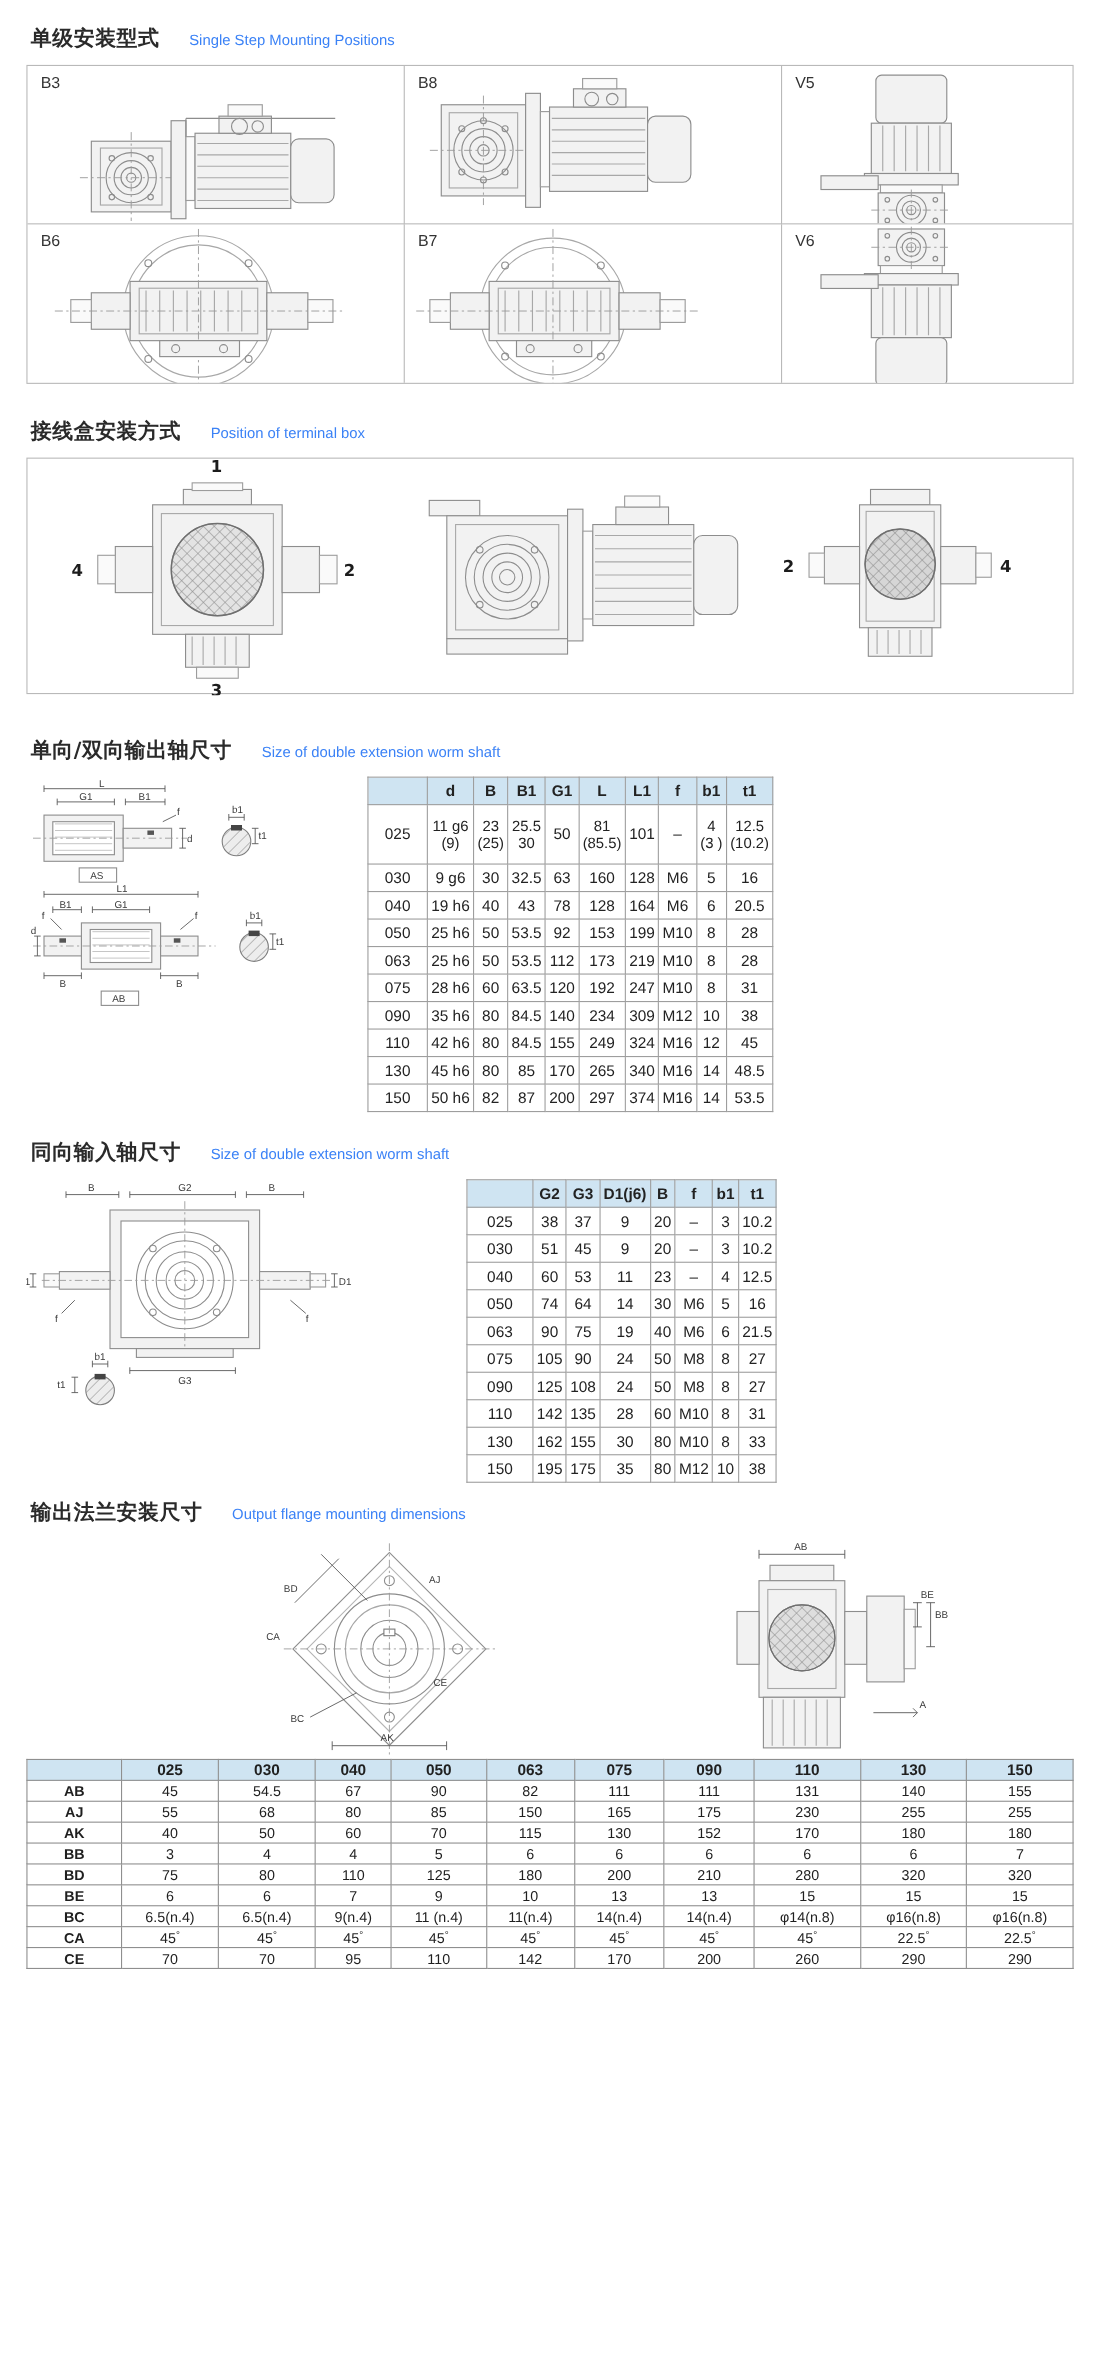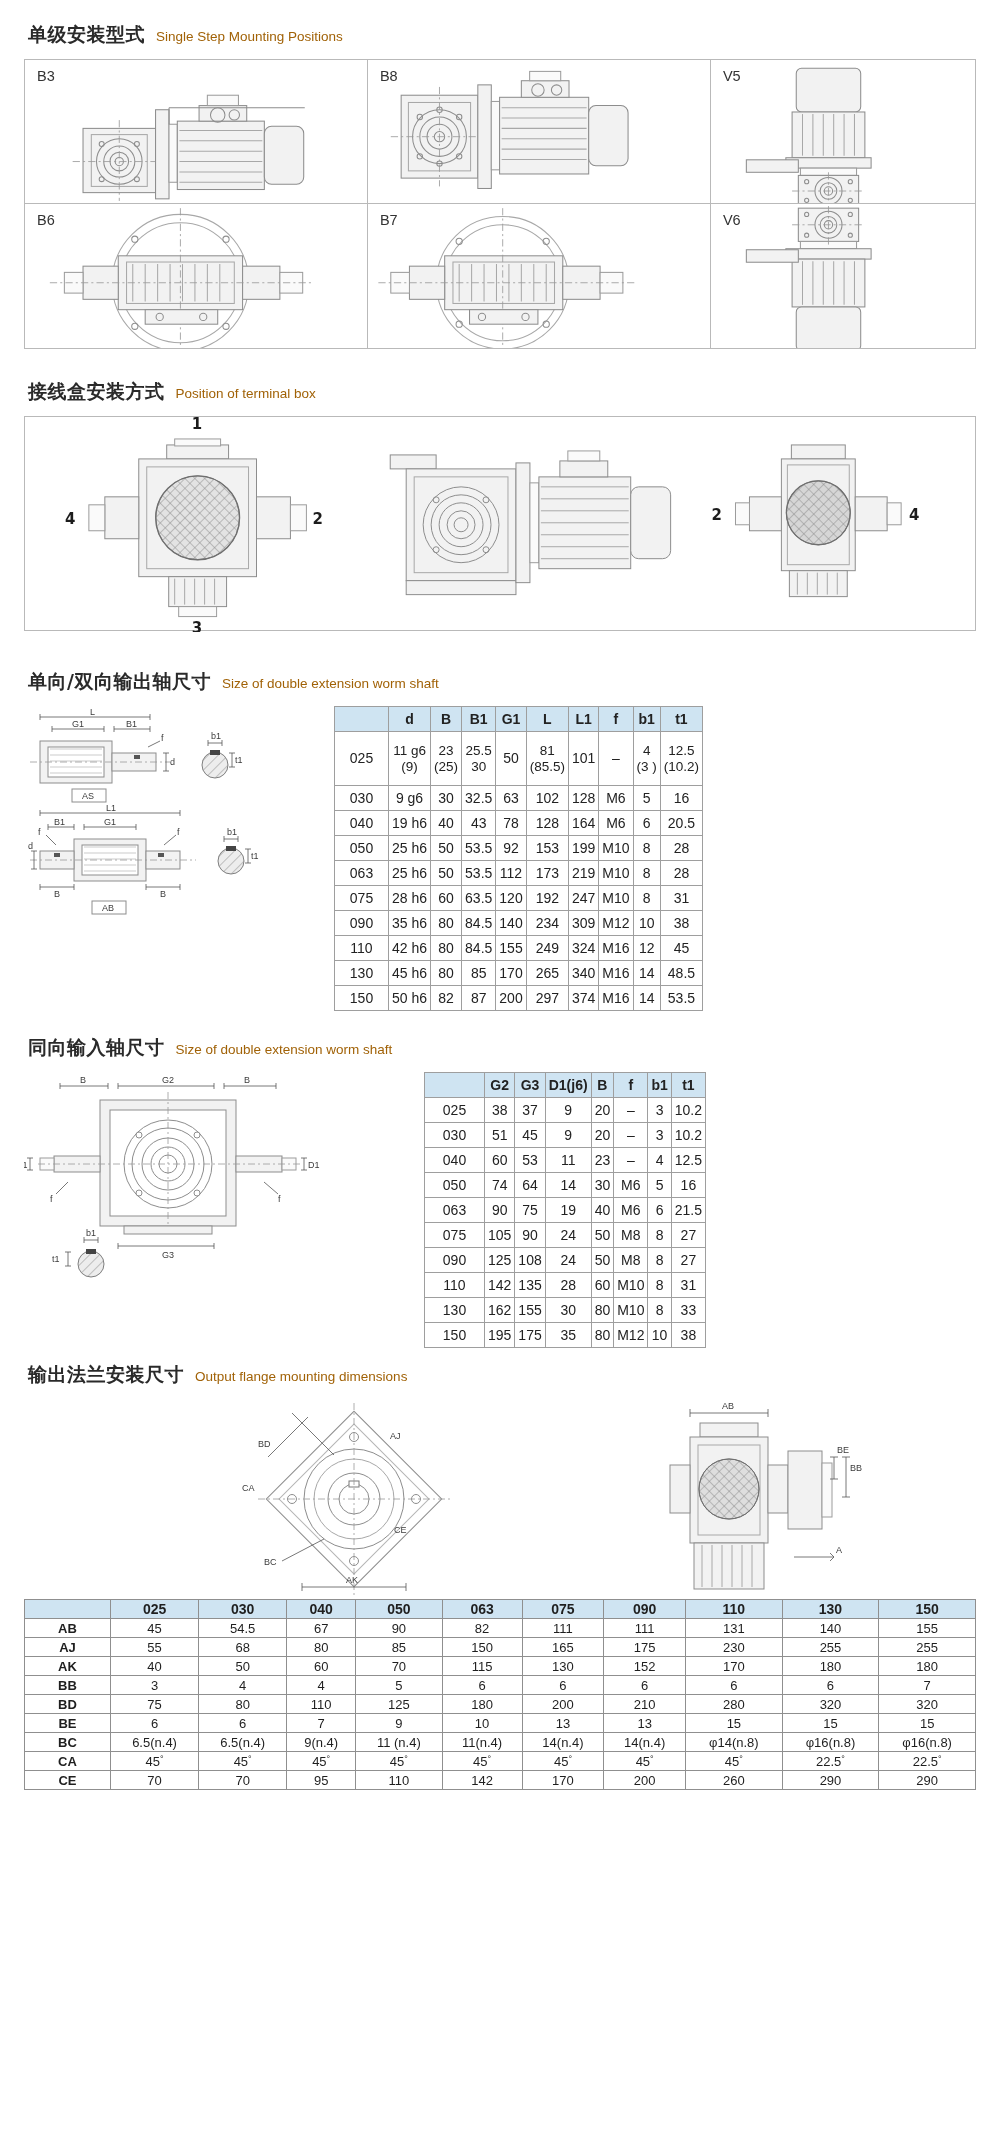--- a/index.html
+++ b/index.html
@@ -14,33 +14,33 @@
     color: #231f20;
     position: relative;
     overflow: hidden;
   }
   .page { padding: 22px 24px 0 24px; width: 1000px; }
 
   
   .sec-head {
     display: flex;
     align-items: baseline;
-    gap: 11px;
+    gap: 27px;
     margin: 0 0 11px 4px;
   }
   .sec-head .cn {
     font-size: 19px;
     font-weight: 700;
     letter-spacing: .5px;
     color: #2a2a2a;
     font-family: "DejaVu Sans", "Liberation Sans", sans-serif;
   }
   .sec-head .en {
     font-size: 13.5px;
-    color: #a16207;
+    color: #3b82f6;
     font-weight: 400;
   }
 
   
   .mount-grid {
     border: 1px solid #b9b9b9;
     display: grid;
     grid-template-columns: 1fr 1fr 0.77fr;
     width: 952px;
     margin-bottom: 30px;
@@ -643,21 +643,21 @@
                 <span class="sub">12.5</span>
                 <span class="sub">(10.2)</span>
               </td>
             </tr>
             <tr>
               <td class="model">030</td>
               <td>9 g6</td>
               <td>30</td>
               <td>32.5</td>
               <td>63</td>
-              <td>102</td>
+              <td>160</td>
               <td>128</td>
               <td>M6</td>
               <td>5</td>
               <td>16</td>
             </tr>
             <tr>
               <td class="model">040</td>
               <td>19 h6</td>
               <td>40</td>
               <td>43</td>

